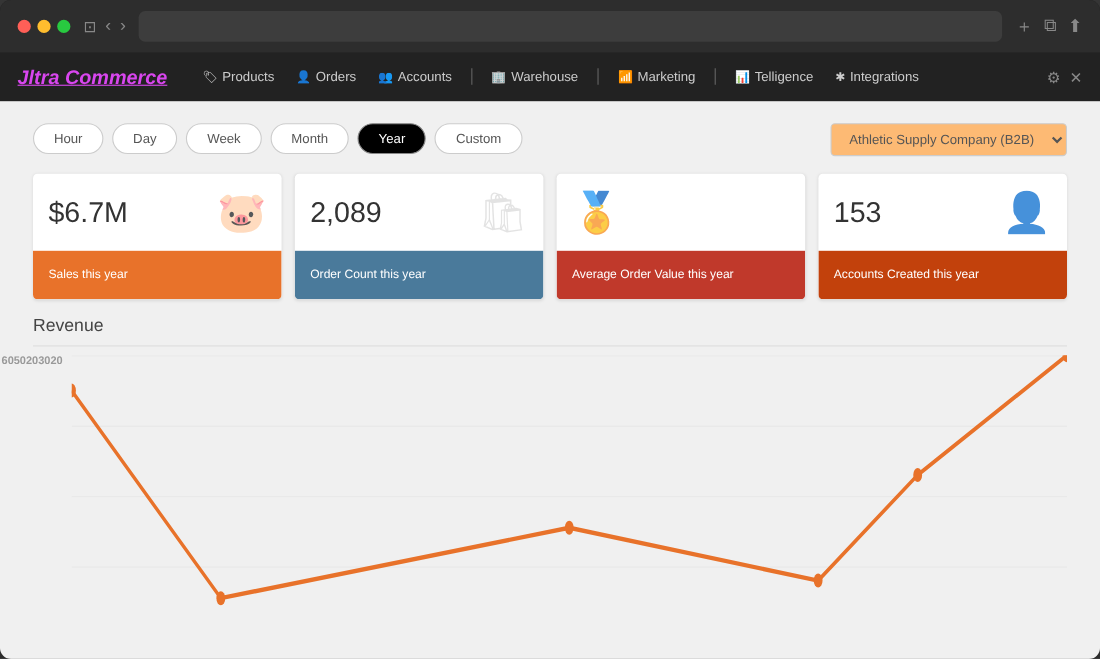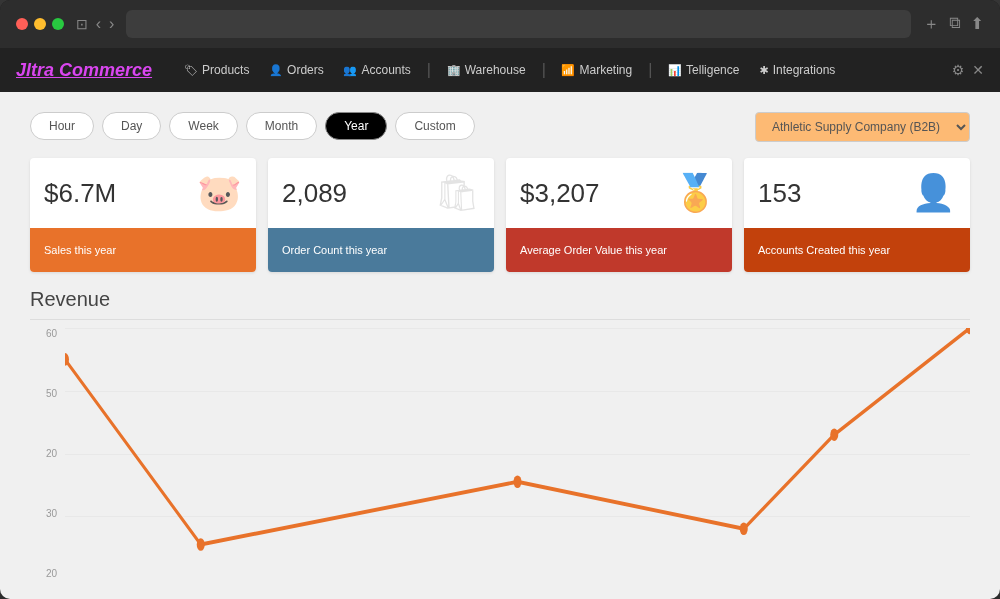--- a/index.html
+++ b/index.html
@@ -235,40 +235,41 @@
     .footer-green { background: #c2410c; }
 
     
     .revenue-section {
       flex: 1;
       display: flex;
       flex-direction: column;
     }
 
     .revenue-title {
-      font-size: 20px;
+      font-size: 16px;
       color: #444;
       margin-bottom: 8px;
       font-weight: 400;
       border-bottom: 1px solid #ddd;
       padding-bottom: 8px;
     }
 
     .chart-area {
       flex: 1;
       position: relative;
       display: flex;
     }
 
     .chart-y-axis {
       display: flex;
-      flex-direction: column;
-      justify-content: space-between;
+      flex-direction: row;
+      justify-content: flex-end;
       padding: 0 8px 0 0;
       width: 35px;
+      font-weight: bold;
     }
 
     .chart-y-label {
       font-size: 10px;
       color: #999;
       text-align: right;
     }
 
     .chart-canvas {
       flex: 1;
@@ -387,21 +388,20 @@
       <div class="stat-card">
         <div class="stat-card-body">
           <span class="stat-value">2,089</span>
           <span class="stat-icon">🛍</span>
         </div>
         <div class="stat-footer footer-blue">Order Count this year</div>
       </div>
 
       <div class="stat-card">
         <div class="stat-card-body">
-          <span class="stat-value">$3,207</span>
           <span class="stat-icon">🏅</span>
         </div>
         <div class="stat-footer footer-red">Average Order Value this year</div>
       </div>
 
       <div class="stat-card">
         <div class="stat-card-body">
           <span class="stat-value">153</span>
           <span class="stat-icon">👤</span>
         </div>

